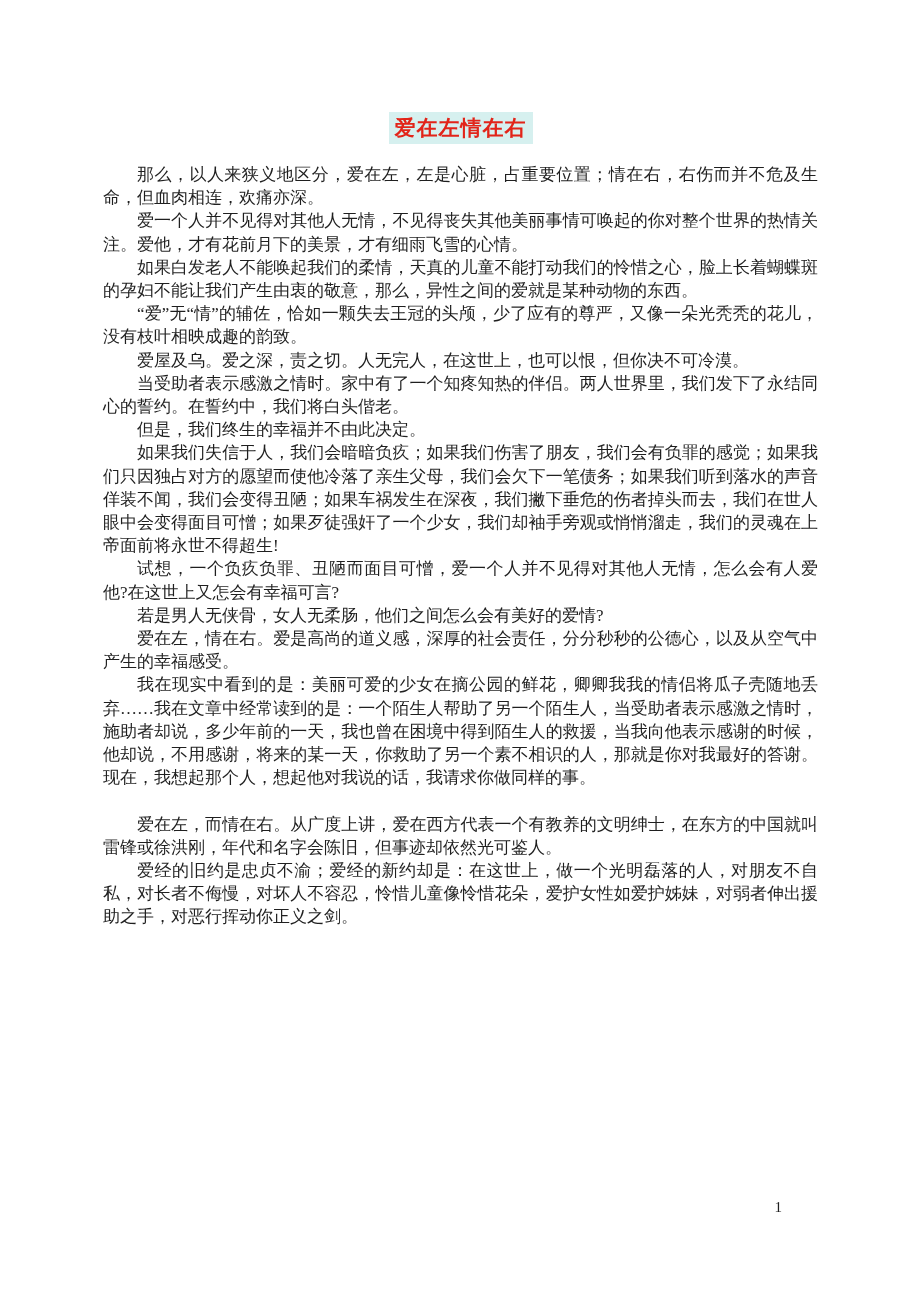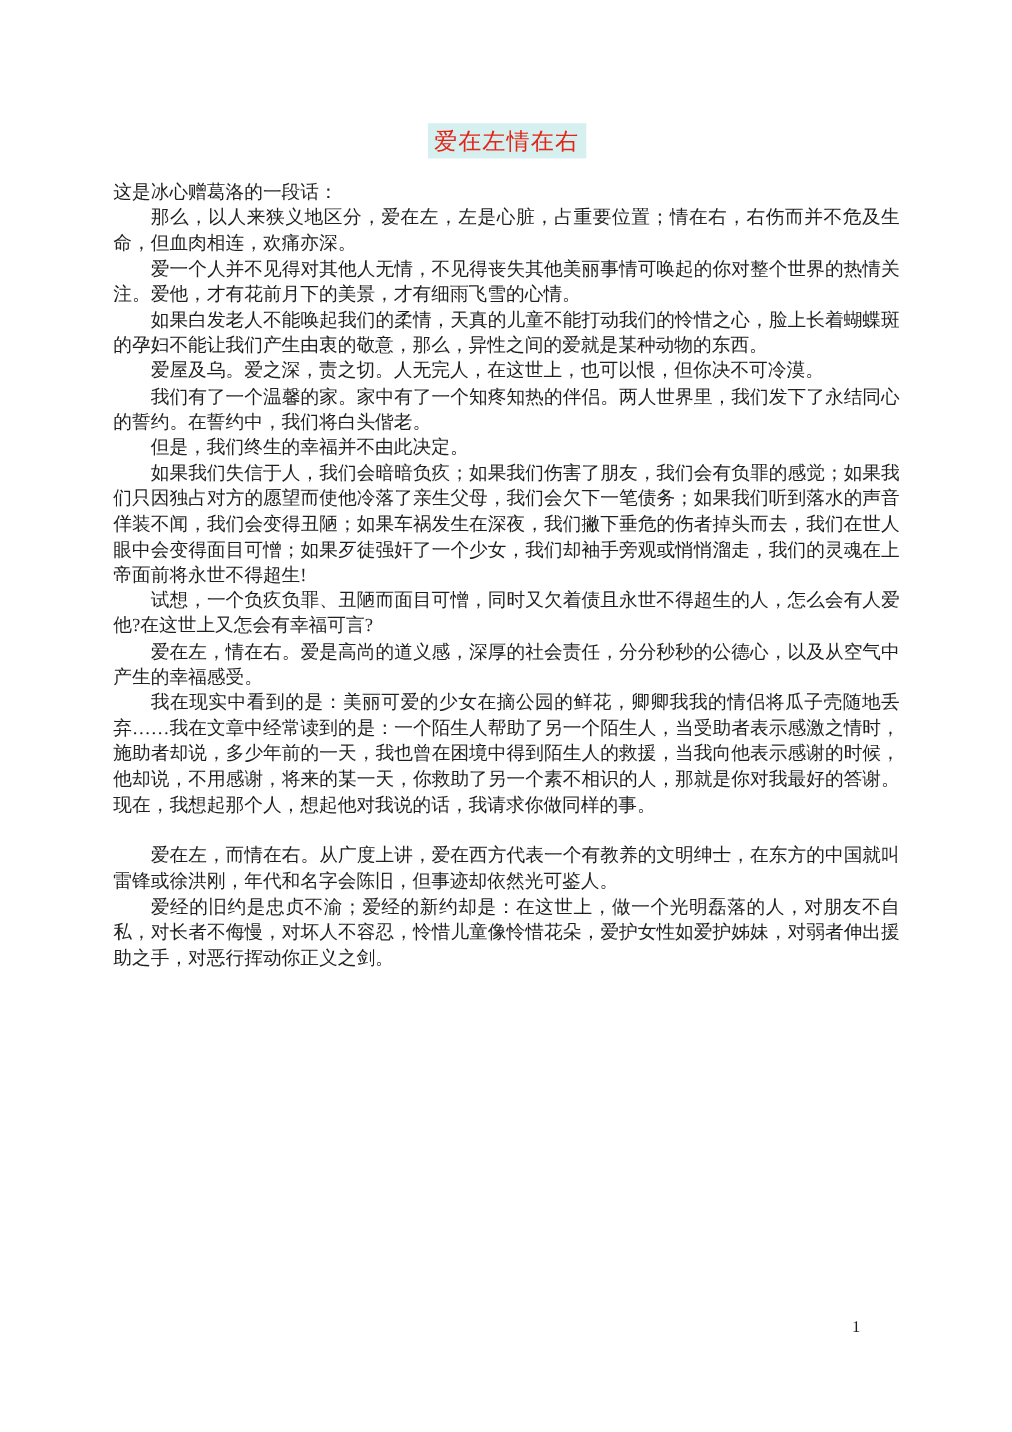--- a/index.html
+++ b/index.html
@@ -27,21 +27,21 @@
     width: 715px;
   }
   .title-row {
     text-align: center;
     margin-bottom: 17px;
     height: 34px;
   }
   .doc-title {
     display: inline-block;
     font-size: 21px;
-    font-weight: normal;
+    font-weight: bold;
     line-height: 28px;
     color: var(--title-color, #e22419);
     background: var(--title-hl, #d6f0ef);
     padding: 2px 6px;
     letter-spacing: 1px;
   }
   .doc-body p.para {
     margin: 0;
     font-size: 17px;
     line-height: 23.2px;
@@ -66,29 +66,30 @@
 </head>
 <body>
 
 <div class="page">
   <div class="page-content">
     <div class="title-row">
       <span class="doc-title">爱在左情在右</span>
     </div>
     <div class="doc-body">
 
-    <p class="para">这是冰心赠葛洛的一段话：</p>
         <p class="para indent">那么，以人来狭义地区分，爱在左，左是心脏，占重要位置；情在右，右伤而并不危及生命，但血肉相连，欢痛亦深。</p>
         <p class="para indent">爱一个人并不见得对其他人无情，不见得丧失其他美丽事情可唤起的你对整个世界的热情关注。爱他，才有花前月下的美景，才有细雨飞雪的心情。</p>
         <p class="para indent">如果白发老人不能唤起我们的柔情，天真的儿童不能打动我们的怜惜之心，脸上长着蝴蝶斑的孕妇不能让我们产生由衷的敬意，那么，异性之间的爱就是某种动物的东西。</p>
+        <p class="para indent">“爱”无“情”的辅佐，恰如一颗失去王冠的头颅，少了应有的尊严，又像一朵光秃秃的花儿，没有枝叶相映成趣的韵致。</p>
         <p class="para indent">爱屋及乌。爱之深，责之切。人无完人，在这世上，也可以恨，但你决不可冷漠。</p>
-        <p class="para indent">我们有了一个温馨的家。家中有了一个知疼知热的伴侣。两人世界里，我们发下了永结同心的誓约。在誓约中，我们将白头偕老。</p>
+        <p class="para indent">当受助者表示感激之情时。家中有了一个知疼知热的伴侣。两人世界里，我们发下了永结同心的誓约。在誓约中，我们将白头偕老。</p>
         <p class="para indent">但是，我们终生的幸福并不由此决定。</p>
         <p class="para indent">如果我们失信于人，我们会暗暗负疚；如果我们伤害了朋友，我们会有负罪的感觉；如果我们只因独占对方的愿望而使他冷落了亲生父母，我们会欠下一笔债务；如果我们听到落水的声音佯装不闻，我们会变得丑陋；如果车祸发生在深夜，我们撇下垂危的伤者掉头而去，我们在世人眼中会变得面目可憎；如果歹徒强奸了一个少女，我们却袖手旁观或悄悄溜走，我们的灵魂在上帝面前将永世不得超生!</p>
-        <p class="para indent">试想，一个负疚负罪、丑陋而面目可憎，同时又欠着债且永世不得超生的人，怎么会有人爱他?在这世上又怎会有幸福可言?</p>
+        <p class="para indent">试想，一个负疚负罪、丑陋而面目可憎，爱一个人并不见得对其他人无情，怎么会有人爱他?在这世上又怎会有幸福可言?</p>
+        <p class="para indent">若是男人无侠骨，女人无柔肠，他们之间怎么会有美好的爱情?</p>
         <p class="para indent">爱在左，情在右。爱是高尚的道义感，深厚的社会责任，分分秒秒的公德心，以及从空气中产生的幸福感受。</p>
         <p class="para indent">我在现实中看到的是：美丽可爱的少女在摘公园的鲜花，卿卿我我的情侣将瓜子壳随地丢弃……我在文章中经常读到的是：一个陌生人帮助了另一个陌生人，当受助者表示感激之情时，施助者却说，多少年前的一天，我也曾在困境中得到陌生人的救援，当我向他表示感谢的时候，他却说，不用感谢，将来的某一天，你救助了另一个素不相识的人，那就是你对我最好的答谢。现在，我想起那个人，想起他对我说的话，我请求你做同样的事。</p>
         <p class="para indent blank"></p>
         <p class="para indent">爱在左，而情在右。从广度上讲，爱在西方代表一个有教养的文明绅士，在东方的中国就叫雷锋或徐洪刚，年代和名字会陈旧，但事迹却依然光可鉴人。</p>
         <p class="para indent">爱经的旧约是忠贞不渝；爱经的新约却是：在这世上，做一个光明磊落的人，对朋友不自私，对长者不侮慢，对坏人不容忍，怜惜儿童像怜惜花朵，爱护女性如爱护姊妹，对弱者伸出援助之手，对恶行挥动你正义之剑。</p>
       </div>
   </div>
   <div class="page-footer">
     <span>1</span>
   </div>

